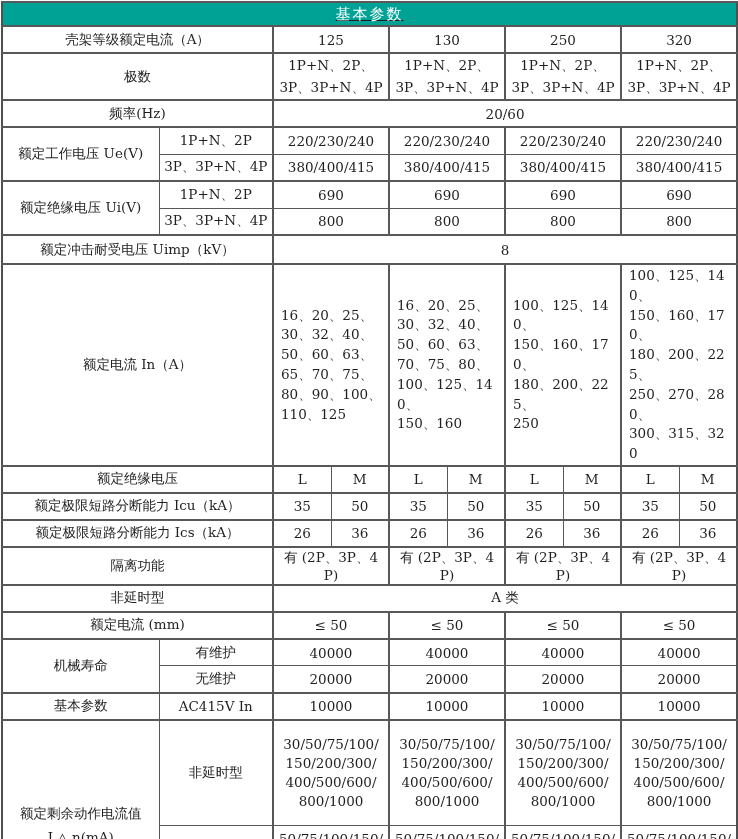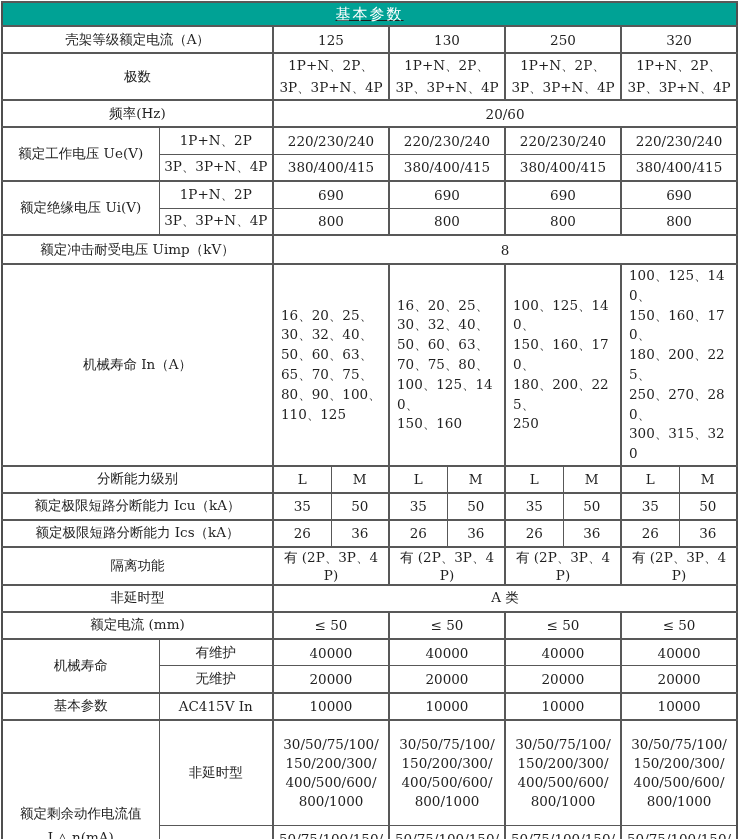--- a/index.html
+++ b/index.html
@@ -127,29 +127,29 @@
     <td class="gs" colspan="2">800</td>
     <td class="gs" colspan="2">800</td>
   </tr>
 
   <tr class="rh26">
     <td colspan="2">额定冲击耐受电压 Uimp（kV）</td>
     <td class="gs" colspan="8">8</td>
   </tr>
 
   <tr class="rh119">
-    <td colspan="2">机械寿命 In（A）</td>
+    <td colspan="2">额定电流 In（A）</td>
     <td class="gs list-cell" colspan="2">16、20、25、<br>30、32、40、<br>50、60、63、<br>65、70、75、<br>80、90、100、<br>110、125</td>
     <td class="gs list-cell" colspan="2">16、20、25、<br>30、32、40、<br>50、60、63、<br>70、75、80、<br>100、125、140、<br>150、160</td>
     <td class="gs list-cell" colspan="2">100、125、140、<br>150、160、170、<br>180、200、225、<br>250</td>
     <td class="gs list-cell" colspan="2">100、125、140、<br>150、160、170、<br>180、200、225、<br>250、270、280、<br>300、315、320</td>
   </tr>
 
   <tr class="rh27">
-    <td colspan="2">分断能力级别</td>
+    <td colspan="2">额定绝缘电压</td>
     <td class="gs">L</td>
     <td>M</td>
     <td class="gs">L</td>
     <td>M</td>
     <td class="gs">L</td>
     <td>M</td>
     <td class="gs">L</td>
     <td>M</td>
   </tr>
 

